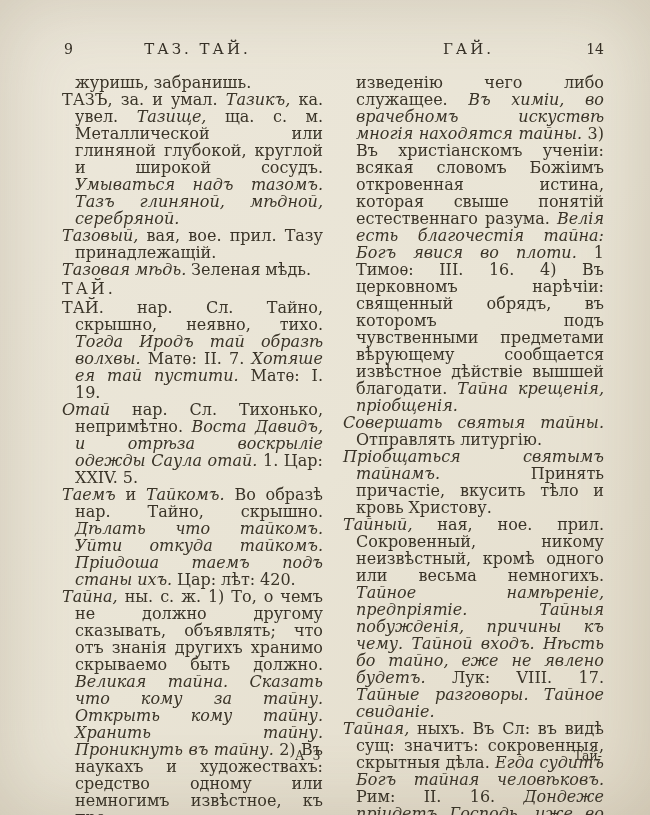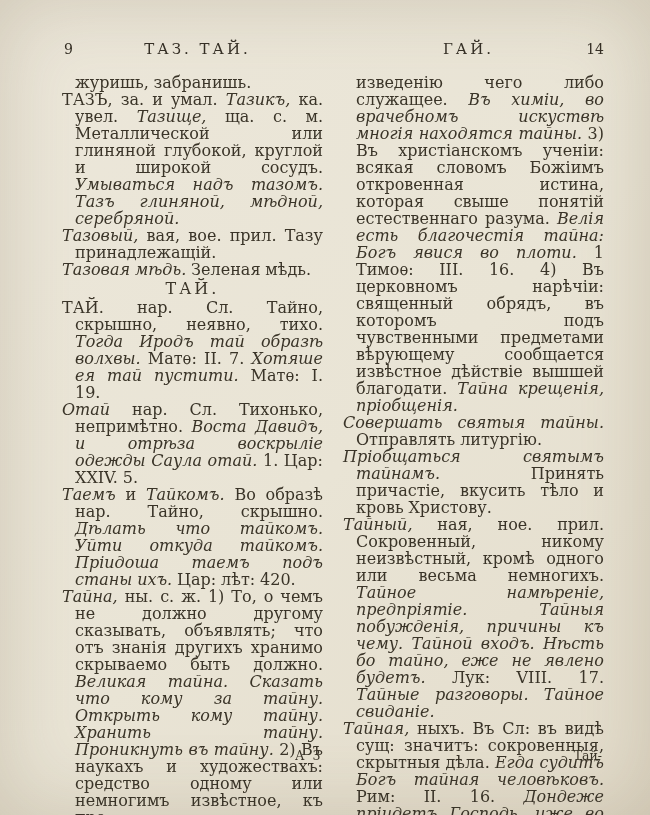--- a/index.html
+++ b/index.html
@@ -38,21 +38,21 @@
     margin: 0;
     font-size: 16px;
     line-height: 17px;
     text-align: justify;
     padding-left: 13px;
     text-indent: -13px;
     word-spacing: -0.2px;
   }
   .para.cont { text-indent: 0; }
   .para.heading {
-    text-align: center; text-indent: 0; padding-left: 0;
+    text-align: left; text-indent: 0; padding-left: 0;
     letter-spacing: 3px; margin: 2px 0;
   }
   .it { font-style: italic; }
 
   .page-footer {
     position: absolute; top: 748px; left: 62px; right: 46px;
     height: 20px; font-size: 12.5px; color: #3a3428;
   }
   .signature { position: absolute; left: 43%; letter-spacing: 2px; }
   .catchword { position: absolute; right: 2px; }

